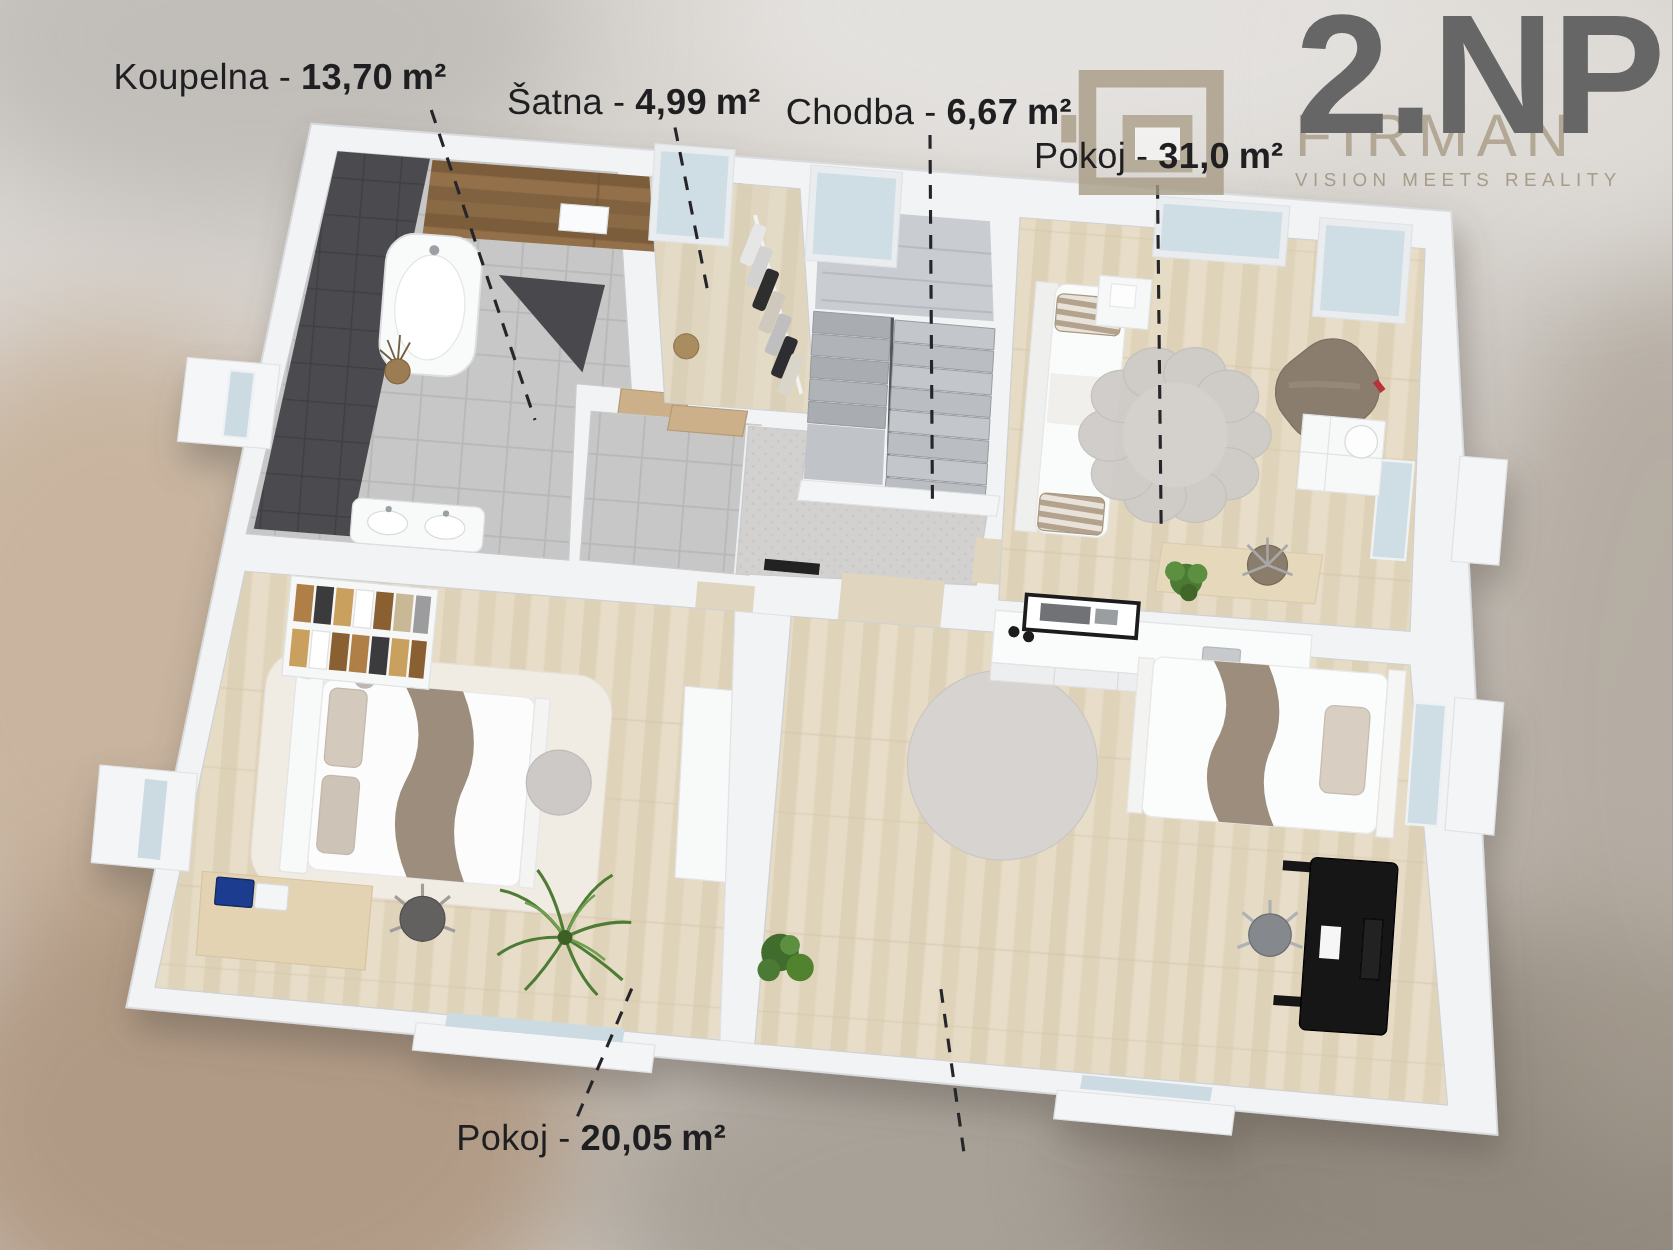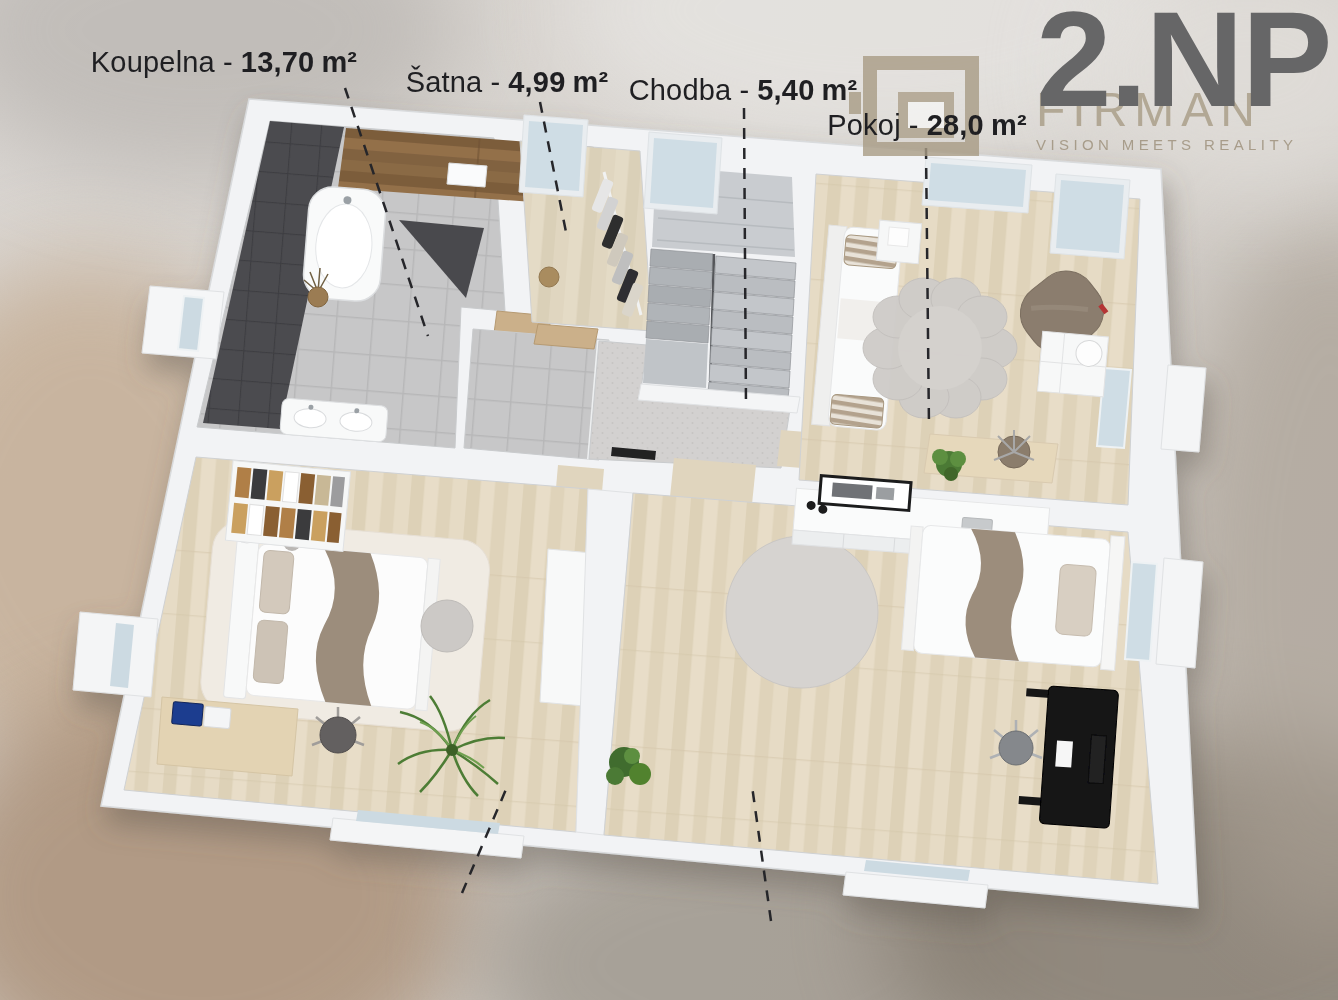--- a/index.html
+++ b/index.html
@@ -393,19 +393,22 @@
   <div class="logo-tag">VISION MEETS REALITY</div>
   <div class="floor-title">2.NP</div>
 
   <div class="rlabel" style="left:224px;top:46px;">
     <span class="nm">Koupelna</span><span class="sep">-</span><span class="val">13,70</span><span class="unit">m²</span>
   </div>
   <div class="rlabel" style="left:507px;top:66px;">
     <span class="nm">Šatna</span><span class="sep">-</span><span class="val">4,99</span><span class="unit">m²</span>
   </div>
   <div class="rlabel" style="left:743px;top:74px;">
-    <span class="nm">Chodba</span><span class="sep">-</span><span class="val">5,40</span><span class="unit">m²</span>
+    <span class="nm">Chodba</span><span class="sep">-</span><span class="val">6,67</span><span class="unit">m²</span>
   </div>
   <div class="rlabel" style="left:927px;top:109px;">
-    <span class="nm">Pokoj</span><span class="sep">-</span><span class="val">28,0</span><span class="unit">m²</span>
+    <span class="nm">Pokoj</span><span class="sep">-</span><span class="val">31,0</span><span class="unit">m²</span>
+  </div>
+  <div class="rlabel" style="left:473px;top:895px;">
+    <span class="nm">Pokoj</span><span class="sep">-</span><span class="val">20,05</span><span class="unit">m²</span>
   </div>
 
 </div>
 
 </body></html>

